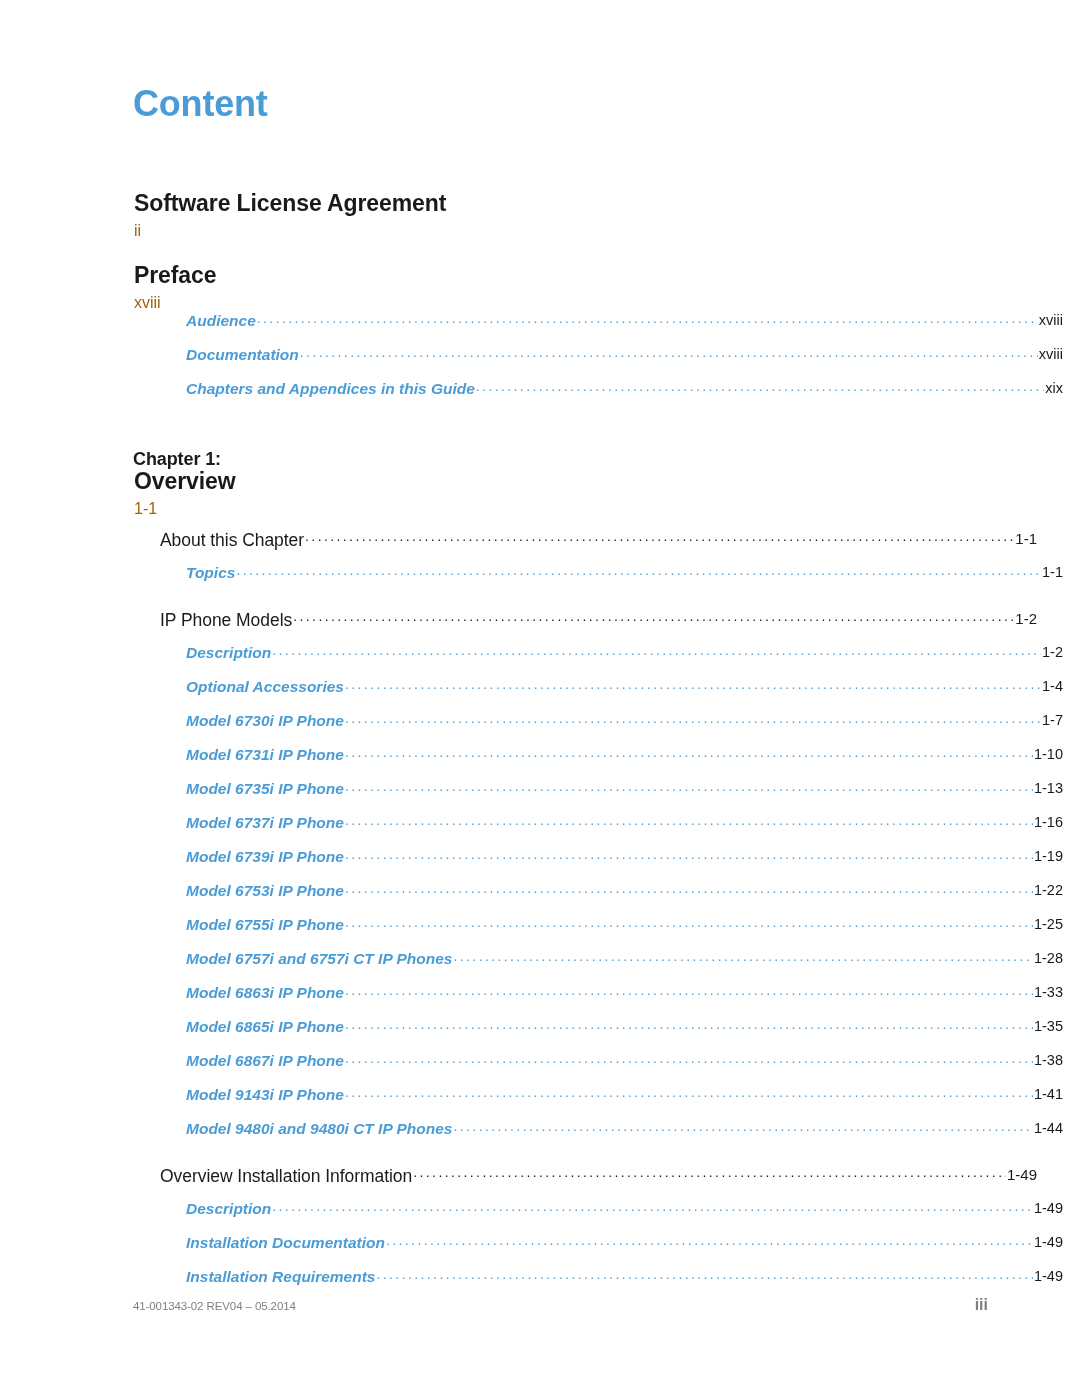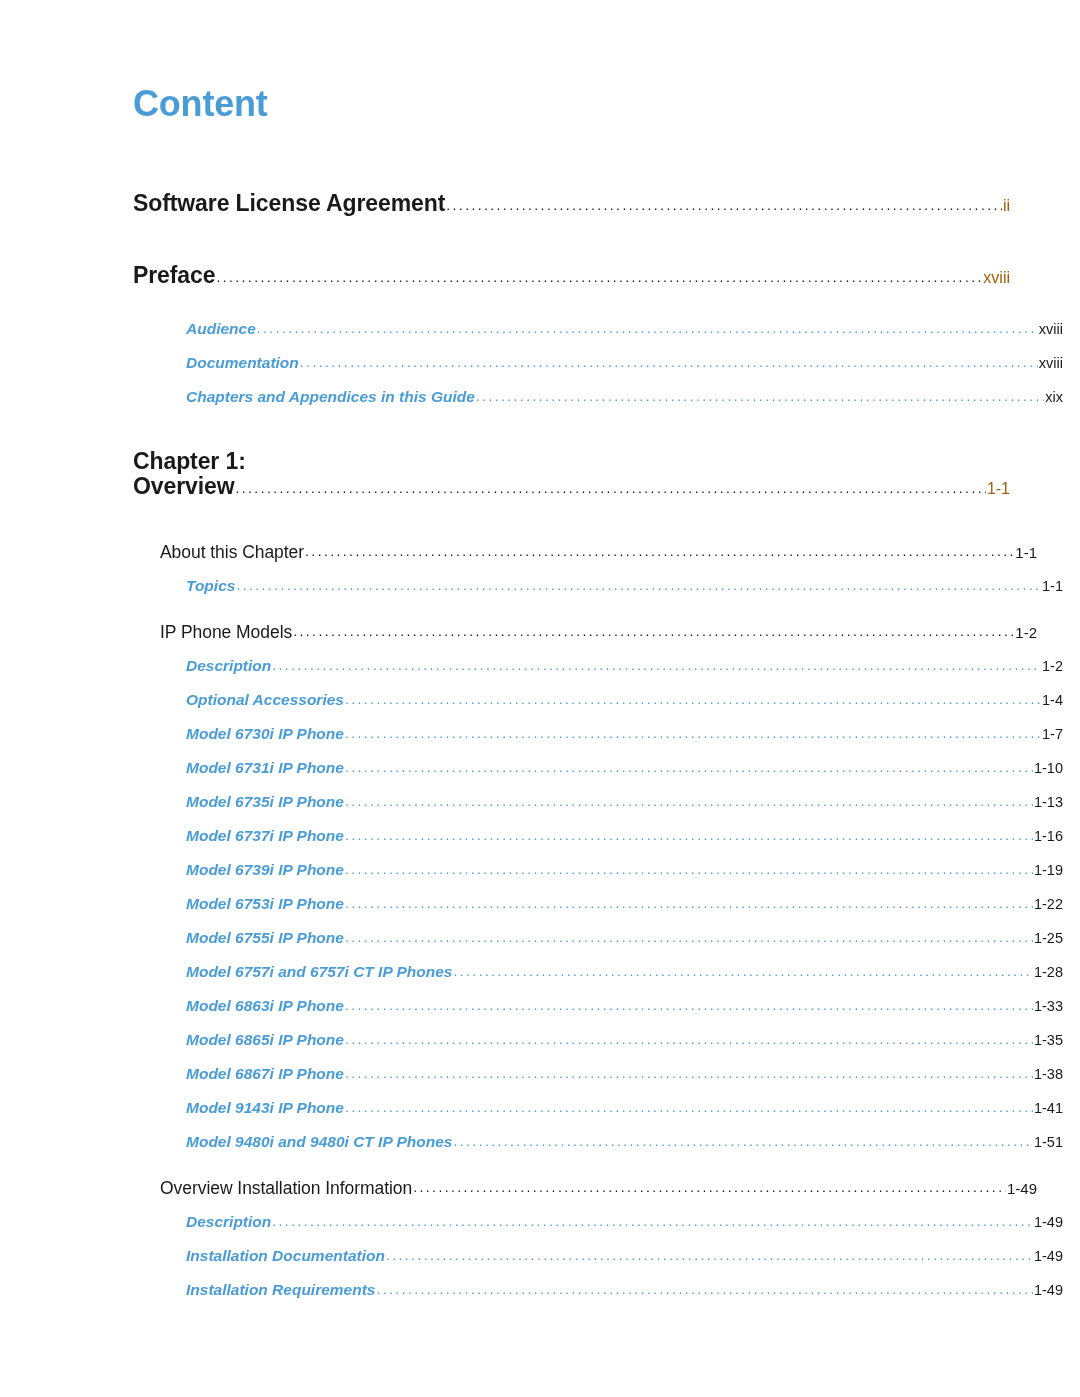--- a/index.html
+++ b/index.html
@@ -38,21 +38,21 @@
   
   .toc {
     position: absolute;
     left: 92px;
     top: 190px;
     width: 877px;
   }
 
   .toc-row {
     display: flex;
-    align-items: center;
+    align-items: flex-start;
     width: 100%;
     box-sizing: border-box;
   }
 
   .toc-label {
     white-space: pre;
     flex: 0 0 auto;
   }
 
   .toc-leader {
@@ -71,38 +71,39 @@
     flex: 0 0 auto;
     text-align: right;
     white-space: pre;
   }
 
   
   .lvl1 {
     margin-left: 0px;
     height: 50px;
     align-items: baseline;
+    flex-direction: column;
   }
   .lvl1 .toc-label {
     font-size: 23px;
     font-weight: bold;
     color: #1a1a1a;
     letter-spacing: -0.1px;
   }
   .lvl1 .toc-leader { color: #1a1a1a; }
   .lvl1 .toc-page {
     font-size: 16px;
     font-weight: normal;
     color: #a16207;
   }
 
   
   .chapter-head {
     margin-left: 0px;
-    font-size: 23px;
+    font-size: 18px;
     font-weight: bold;
     color: #1a1a1a;
     line-height: 1.0;
     padding-top: 14px;
     letter-spacing: -0.1px;
   }
 
   
   .lvl2 {
     margin-left: 27px;
@@ -288,21 +289,21 @@
         <span class="toc-page">1-38</span>
       </div>
       <div class="toc-row lvl3">
         <span class="toc-label">Model 9143i IP Phone</span>
         <span class="toc-leader">...................................................................................................................................................................................................................................................................</span>
         <span class="toc-page">1-41</span>
       </div>
       <div class="toc-row lvl3">
         <span class="toc-label">Model 9480i and 9480i CT IP Phones</span>
         <span class="toc-leader">...................................................................................................................................................................................................................................................................</span>
-        <span class="toc-page">1-51</span>
+        <span class="toc-page">1-44</span>
       </div>
       <div class="gap-sm"></div>
       <div class="toc-row lvl2">
         <span class="toc-label">Overview Installation Information</span>
         <span class="toc-leader">...................................................................................................................................................................................................................................................................</span>
         <span class="toc-page">1-49</span>
       </div>
       <div class="toc-row lvl3">
         <span class="toc-label">Description</span>
         <span class="toc-leader">...................................................................................................................................................................................................................................................................</span>
@@ -313,14 +314,18 @@
         <span class="toc-leader">...................................................................................................................................................................................................................................................................</span>
         <span class="toc-page">1-49</span>
       </div>
       <div class="toc-row lvl3">
         <span class="toc-label">Installation Requirements</span>
         <span class="toc-leader">...................................................................................................................................................................................................................................................................</span>
         <span class="toc-page">1-49</span>
       </div>
     </div>
 
+  <div class="footer">
+    <div class="footer-left">41-001343-02 REV04 – 05.2014</div>
+    <div class="footer-right">iii</div>
+  </div>
 
 </div>
 
 </body></html>

